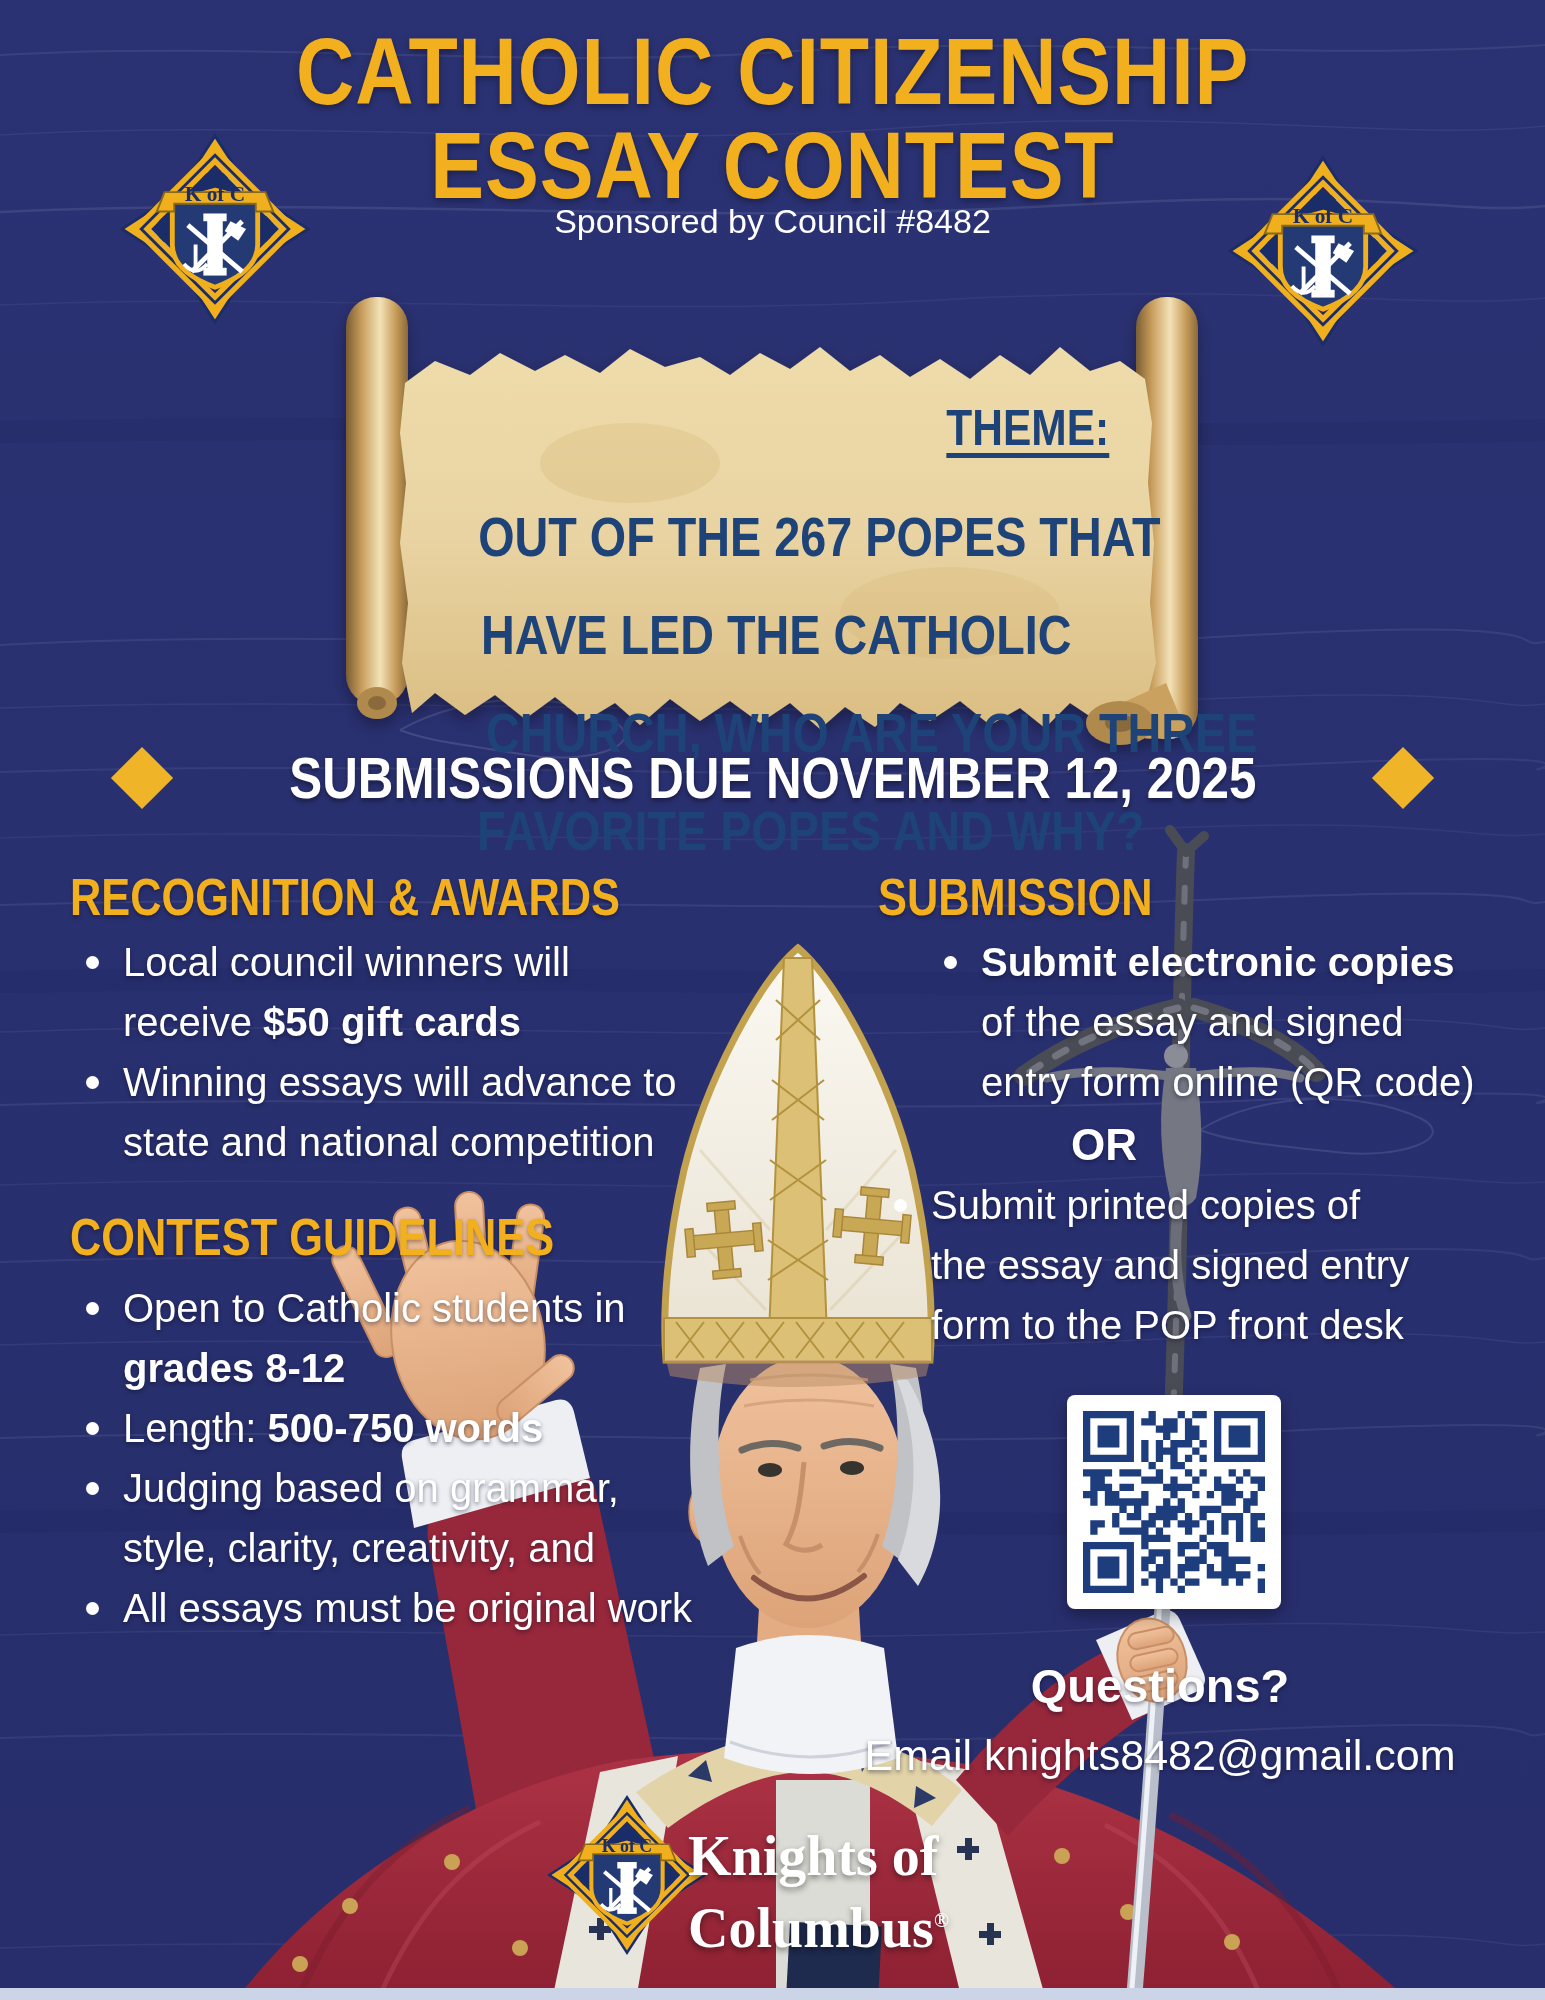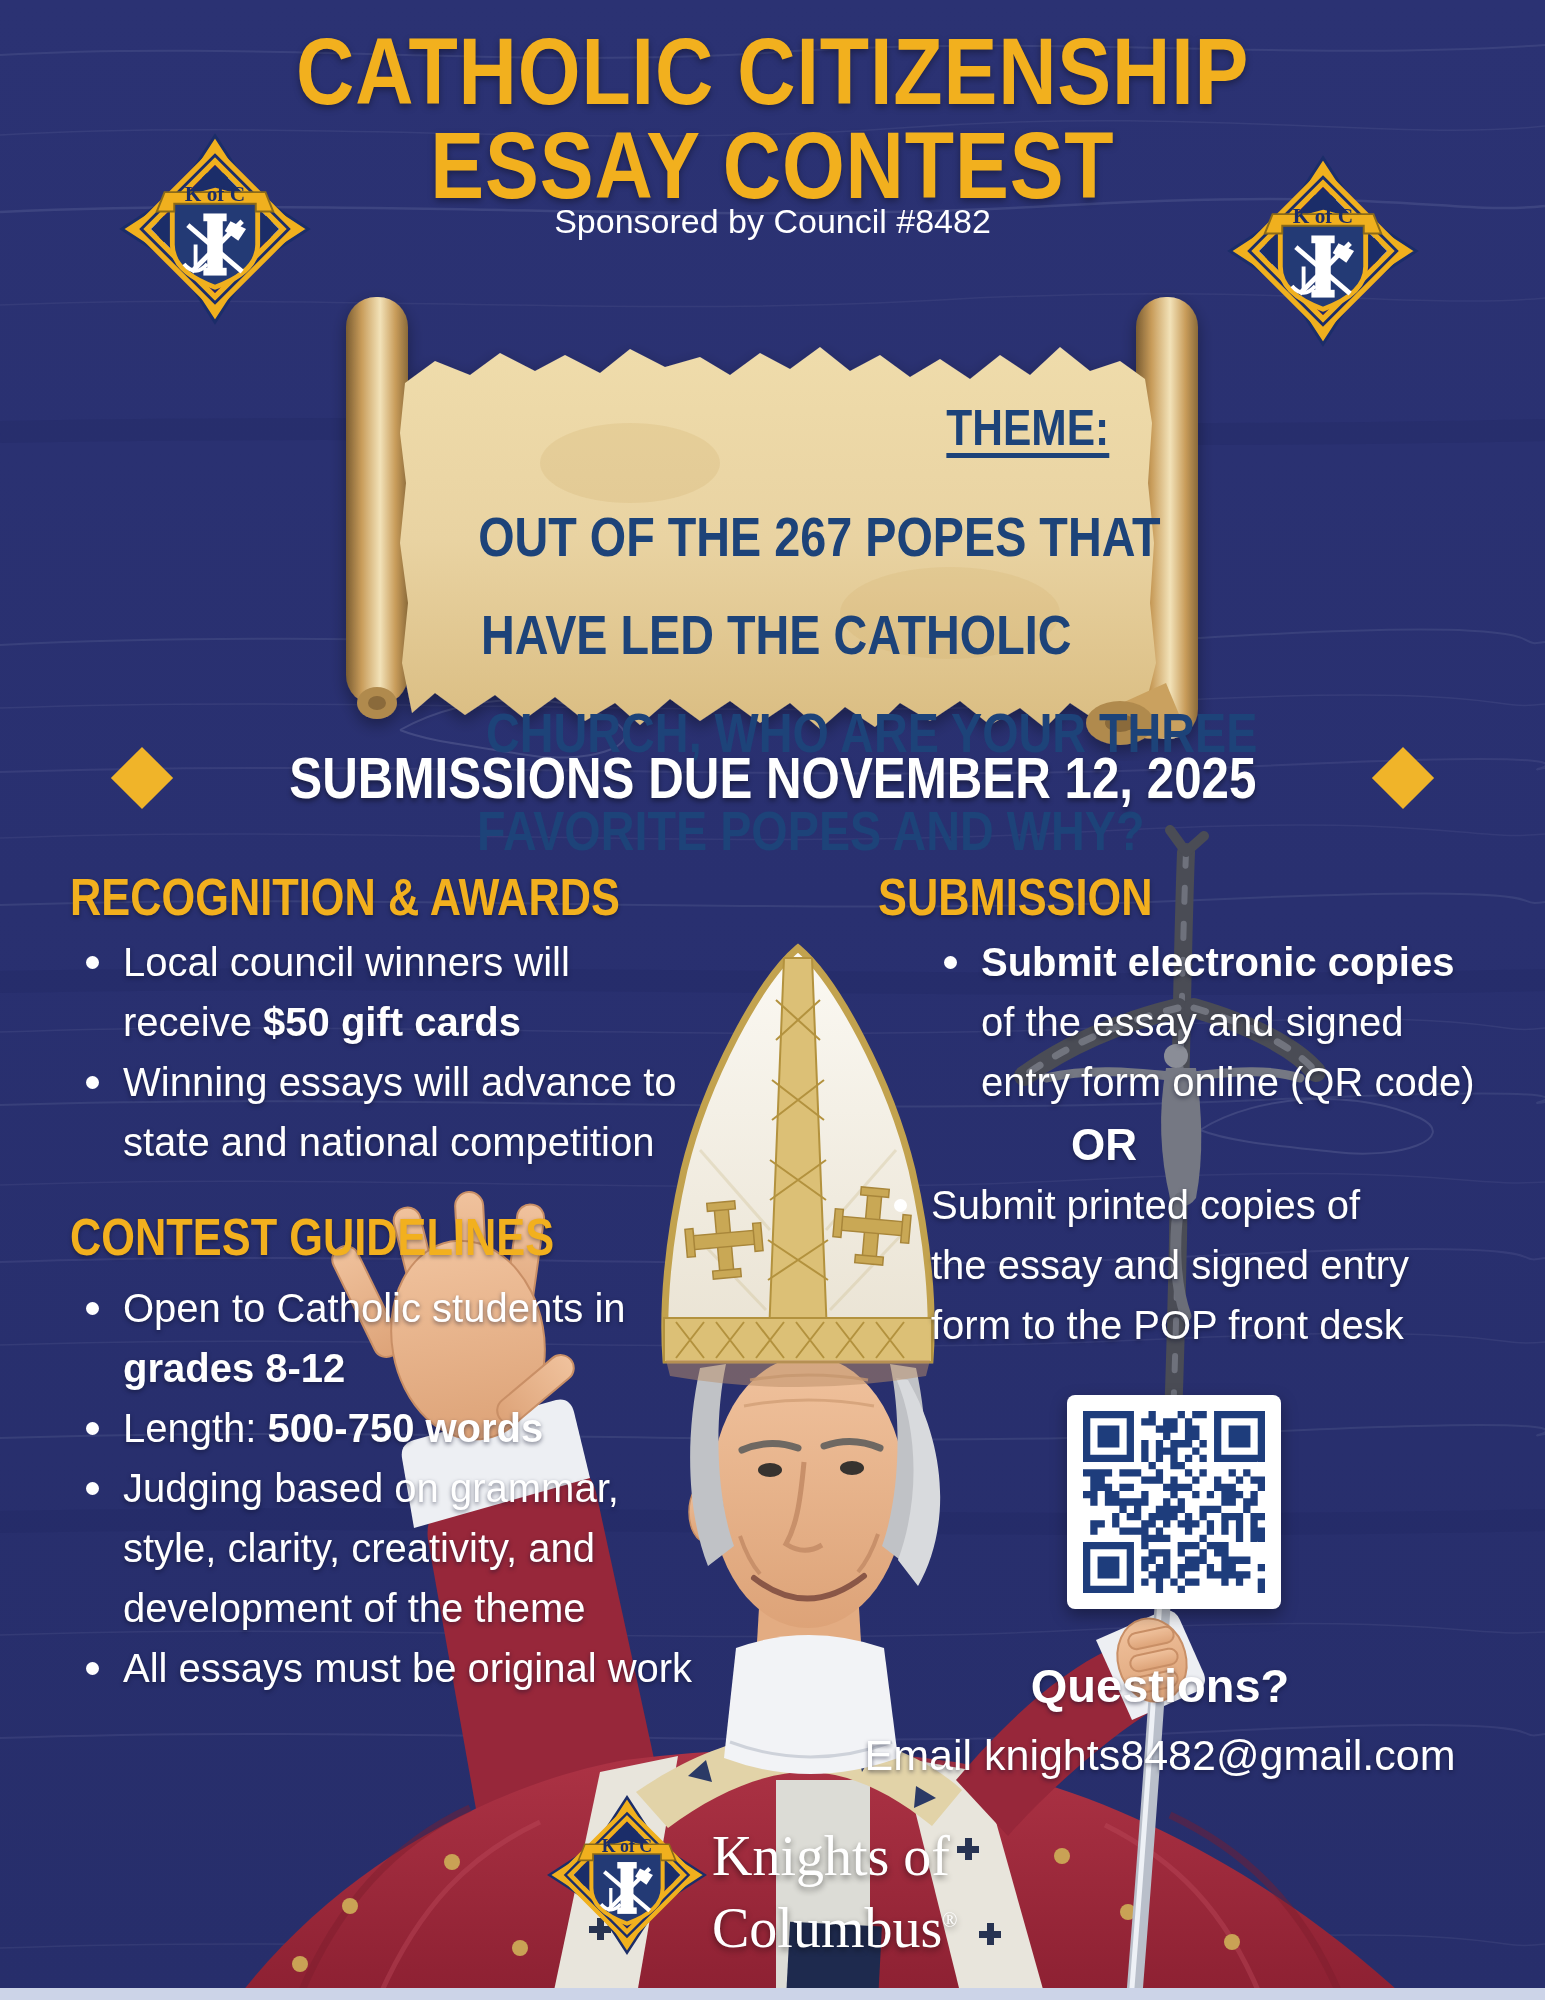--- a/index.html
+++ b/index.html
@@ -62,22 +62,22 @@
     border-radius:8px;z-index:6;display:flex;align-items:center;justify-content:center;
     box-shadow:0 6px 16px rgba(0,0,0,.35);}
 
   
   .questions{position:absolute;left:860px;top:1658px;width:600px;text-align:center;z-index:6;}
   .q-head{font-size:47px;font-weight:800;text-shadow:0 2px 4px rgba(10,14,40,.5);}
   .q-email{margin-top:18px;font-size:43px;font-weight:400;white-space:nowrap;
     text-shadow:0 2px 4px rgba(10,14,40,.5);}
 
   
-  .brand-text{position:absolute;left:712px;top:1824px;z-index:6;color:#fff;
-    font-family:"Liberation Serif",serif;font-weight:400;line-height:64px;font-size:56px;
+  .brand-text{position:absolute;left:688px;top:1824px;z-index:6;color:#fff;
+    font-family:"Liberation Serif",serif;font-weight:700;line-height:64px;font-size:56px;
     text-shadow:0 3px 6px rgba(0,0,0,.45);}
   .brand-text sup{font-size:20px;}
 
   .bottom-strip{position:absolute;left:0;top:1988px;width:1545px;height:12px;background:#ccd4e8;z-index:7;}
 </style>
 </head>
 <body>
 
 <div class="poster">
 
@@ -400,21 +400,21 @@
       <div class="bullet-row">
         <div class="bullet-dot"></div>
         <div class="bullet-text"><span>Open to Catholic students in</span><br><span class="b">grades 8-12</span></div>
       </div>
       <div class="bullet-row">
         <div class="bullet-dot"></div>
         <div class="bullet-text"><span>Length: </span><span class="b">500-750 words</span></div>
       </div>
       <div class="bullet-row">
         <div class="bullet-dot"></div>
-        <div class="bullet-text"><span>Judging based on grammar,</span><br><span>style, clarity, creativity, and</span><br><span>development of the theme</span></div>
+        <div class="bullet-text"><span>Judging based on grammar,</span><br><span>style, clarity, creativity, and</span><br></div>
       </div>
       <div class="bullet-row">
         <div class="bullet-dot"></div>
         <div class="bullet-text"><span>All essays must be original work</span></div>
       </div>
     </div>
   <div class="bullets l-sub1">
       <div class="bullet-row">
         <div class="bullet-dot"></div>
         <div class="bullet-text"><span class="b">Submit electronic copies</span><br><span>of the essay and signed</span><br><span>entry form online (QR code)</span></div>

